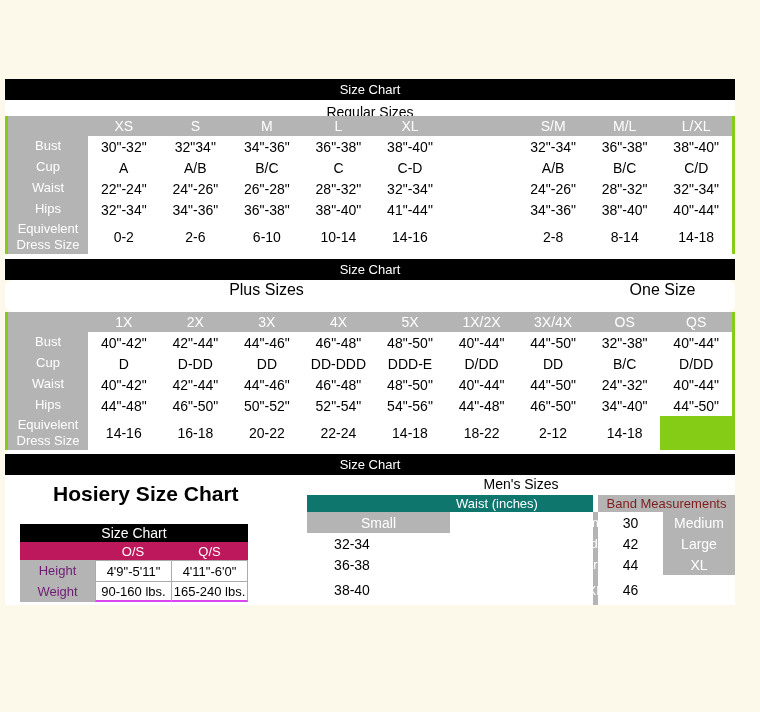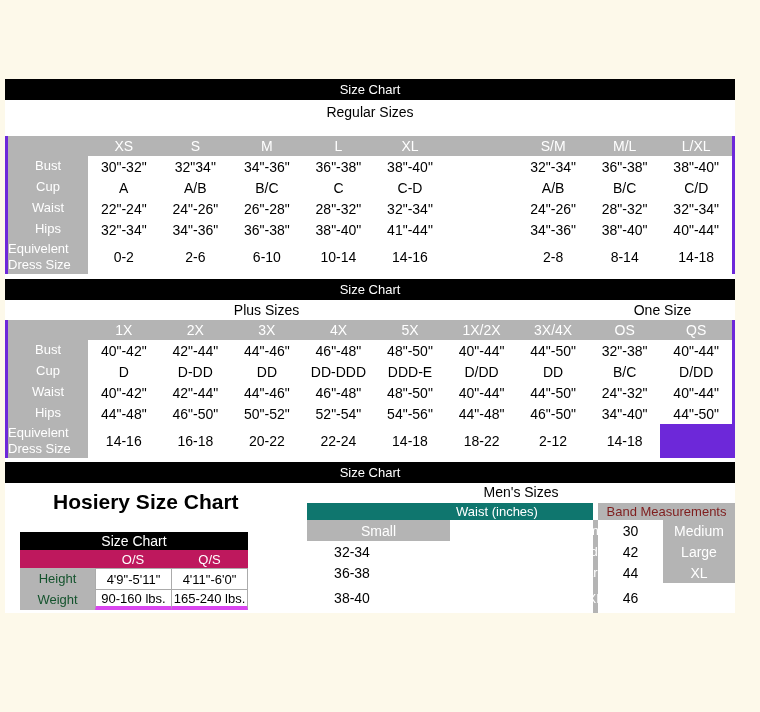--- a/index.html
+++ b/index.html
@@ -13,61 +13,61 @@
   .sheet { position:absolute; left:5px; top:79px; width:730px; }
 
   
   .bar {
     height:21px; background:#000; color:#fff;
     font-size:13px; line-height:21px; text-align:center;
   }
 
   
   .white-band {
-    background:#fff; height:36px; line-height:24px;
+    background:#fff; height:16px; line-height:24px;
     text-align:center; font-size:14px;
   }
-  .split-band { background:#fff; height:20px; position:relative; font-size:14px; }
+  .split-band { background:#fff; height:32px; position:relative; font-size:16px;border-radius:8px; }
   .split-band .left-title  { position:absolute; left:80px; width:363px; top:0; line-height:20px; text-align:center; }
   .split-band .right-title { position:absolute; right:0; width:145px; top:0; line-height:20px; text-align:center; }
 
   
-  .tblwrap { background:#6d28d9; padding:0 3px; }
+  .tblwrap { background:#84cc16; padding:0 3px; }
   .grid {
     display:grid;
     grid-template-columns:80px repeat(9, 1fr);
     grid-template-rows:20px 21px 21px 21px 21px 34px;
   }
   .grid > div { display:flex; align-items:center; justify-content:center; }
   .h   { background:#B4B4B4; color:#fff; font-size:14px; }
-  .lab { background:#B4B4B4; color:#fff; font-size:13px; text-align:left; line-height:1.25; }
+  .lab { background:#B4B4B4; color:#fff; font-size:13px; text-align:center; line-height:1.25; }
   .c   { background:#fff; color:#000; font-size:14px; white-space:nowrap; }
   .gap5 { height:5px; background:#fff; }
   .gap4 { height:4px; background:#fff; }
 
   
   .bottom { position:relative; background:#fff; height:130px; }
   .mens-title { position:absolute; left:302px; width:428px; top:1px; font-size:14px; text-align:center; }
   .hosiery-title { position:absolute; left:48px; top:7px; font-size:21px; font-weight:bold; }
 
   
   .hosiery-table { position:absolute; left:15px; top:49px; width:228px; }
   .ht-bar { height:18px; background:#000; color:#fff; font-size:14px; line-height:18px; text-align:center; }
   .ht-grid {
     display:grid;
     grid-template-columns:75px 76px 77px;
     grid-template-rows:18px 21px 21px;
   }
   .ht-grid > div { display:flex; align-items:center; justify-content:center; }
   .hs { background:#be185d; color:#fff; font-size:13px; }
-  .hl { background:#B4B4B4; color:#14532d; font-size:13px; }
+  .hl { background:#B4B4B4; color:#701a75; font-size:13px; }
   .hv { background:#fff; font-size:13px; white-space:nowrap;
         border-left:1px solid #ABABAB; border-top:1px solid #ABABAB; }
   .hv.ecol { border-right:1px solid #ABABAB; }
-  .hv.erow { border-bottom:4px solid #d946ef; }
+  .hv.erow { border-bottom:2px solid #d946ef; }
 
   
   .mens-table {
     position:absolute; left:302px; top:20px;
     display:grid;
     grid-template-columns:143px 143px 5px 65px 72px;
     grid-template-rows:17px 21px 21px 21px 30px;
   }
   .mens-table > div { display:flex; align-items:center; justify-content:center; }
   .mh-waist { grid-column:1 / 3; background:#0f766e; color:#fff; font-size:13px; padding-left:94px; }

